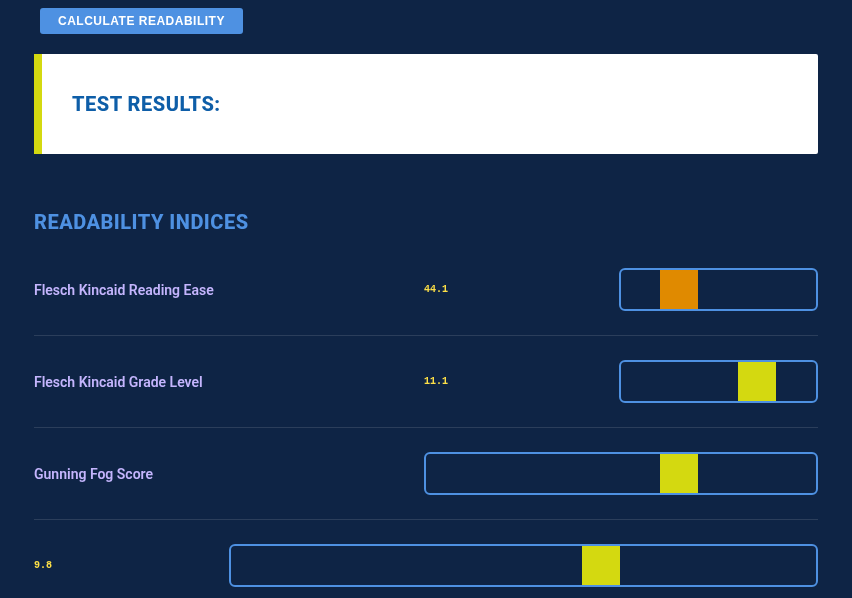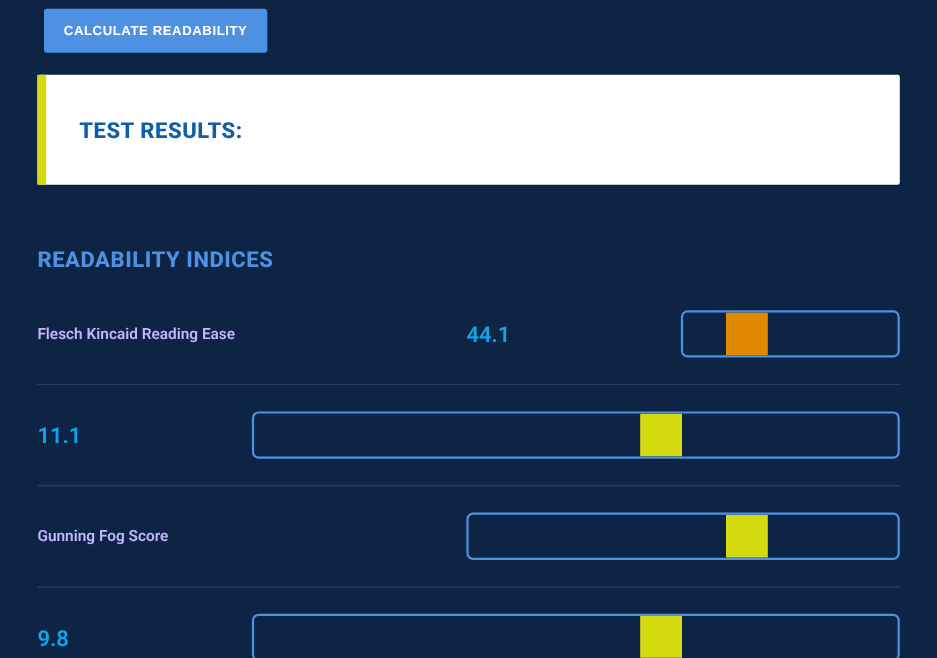--- a/index.html
+++ b/index.html
@@ -10,21 +10,21 @@
       width:852px;
       height:598px;
       overflow:hidden;
       padding:0 34px;
     }
     .btn {
       background:#4e91e2;
       color:#fff;
       border:none;
       padding:0 18px;
-      height:40px;
+      height:26px;
       font-size:12px;
       font-weight:700;
       letter-spacing:.5px;
       border-radius:3px;
       cursor:pointer;
       margin-top:8px;
       margin-left:6px;
     }
     .results-card {
       margin-top:20px;
@@ -69,23 +69,24 @@
     }
     .metric-row:last-child { border-bottom:none; }
     .metric-name {
       flex:0 0 390px;
       font-size:14px;
       font-weight:600;
       color:#c4b5fd;
     }
     .metric-value {
       flex:0 0 195px;
-      font-size:20px;
+      font-size:10px;
       font-weight:600;
-      color:#0ea5e9;
+      color:#fde047;
+      font-family:Liberation Mono, monospace;
     }
     .gauge-wrap { flex:1; }
     .gauge {
       position:relative;
       height:43px;
       border:2px solid #4e91e2;
       border-radius:6px;
       overflow:hidden;
     }
     .gauge-fill {
@@ -114,20 +115,21 @@
     <div class="metric-row">
       <div class="metric-name">Flesch Kincaid Reading Ease</div>
       <div class="metric-value">44.1</div>
       <div class="gauge-wrap">
         <div class="gauge">
           <div class="gauge-fill" style="left: 20%; background: rgb(224, 138, 0);"></div>
         </div>
       </div>
     </div>
     <div class="metric-row">
+      <div class="metric-name">Flesch Kincaid Grade Level</div>
       <div class="metric-value">11.1</div>
       <div class="gauge-wrap">
         <div class="gauge">
           <div class="gauge-fill" style="left: 60%; background: rgb(212, 217, 16);"></div>
         </div>
       </div>
     </div>
     <div class="metric-row">
       <div class="metric-name">Gunning Fog Score</div>
       <div class="gauge-wrap">

